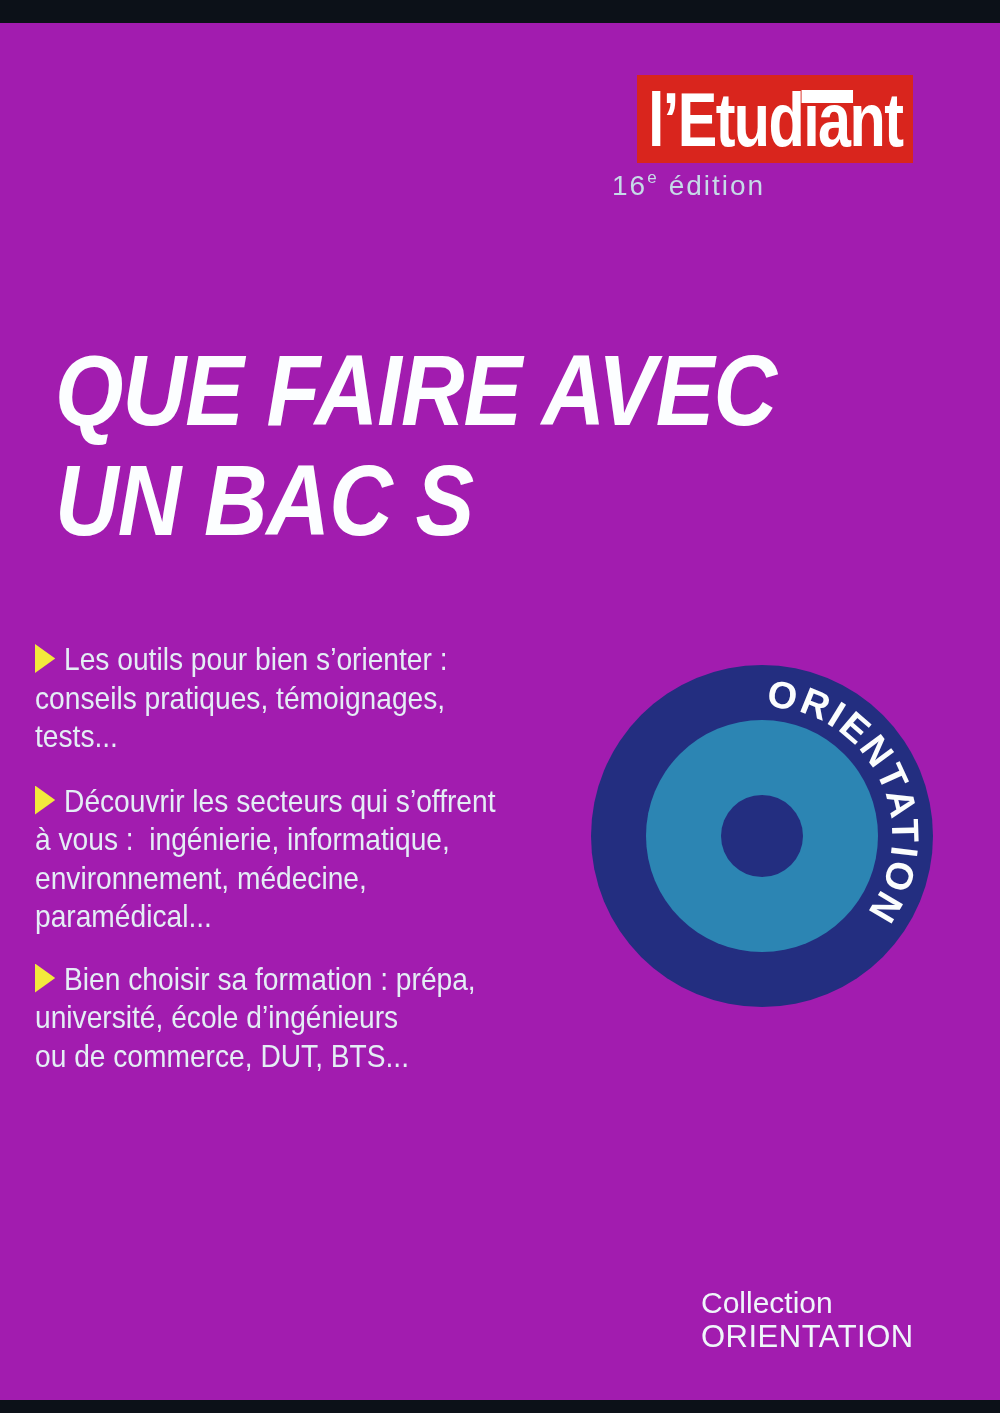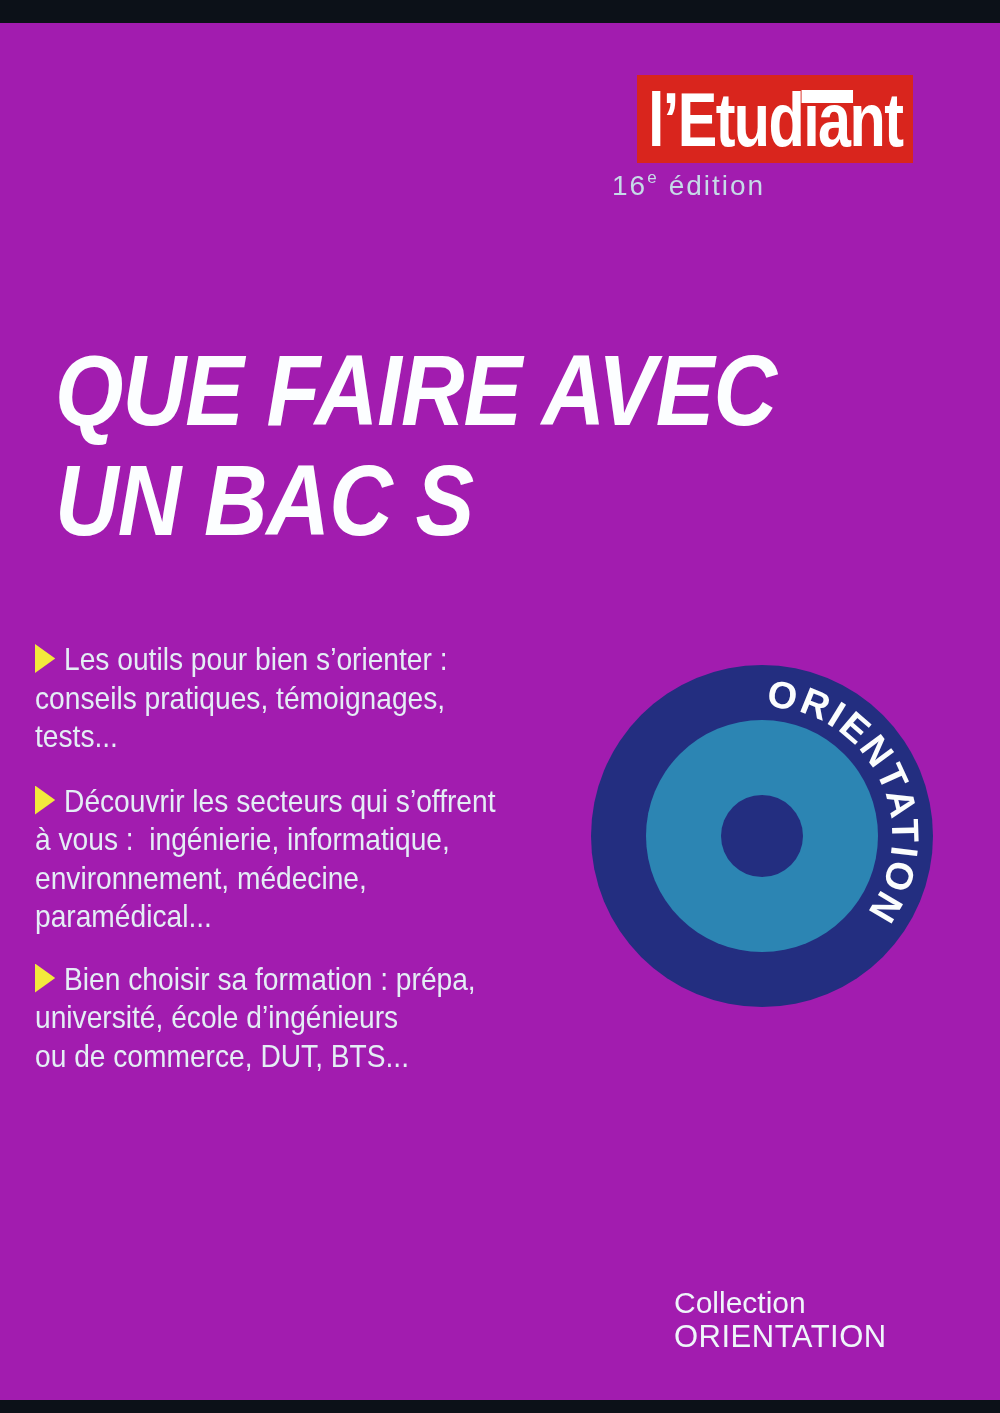--- a/index.html
+++ b/index.html
@@ -58,21 +58,21 @@
 
   
   .badge { position:absolute; left:586px; top:660px; }
   .badge text {
     font-family:"Liberation Sans", sans-serif; font-weight:bold;
     font-size:38px; letter-spacing:2.5px; fill:#fbfdfd;
   }
 
   
   .collection {
-    position:absolute; left:674px; top:1286px;
+    position:absolute; left:701px; top:1286px;
     color:#eff6fa; font-size:30px; line-height:34px;
   }
   .collection span { display:block; }
   .coll-name { font-size:31px; letter-spacing:0.5px; }
 </style>
 </head>
 <body>
 
 <div class="page">
 

